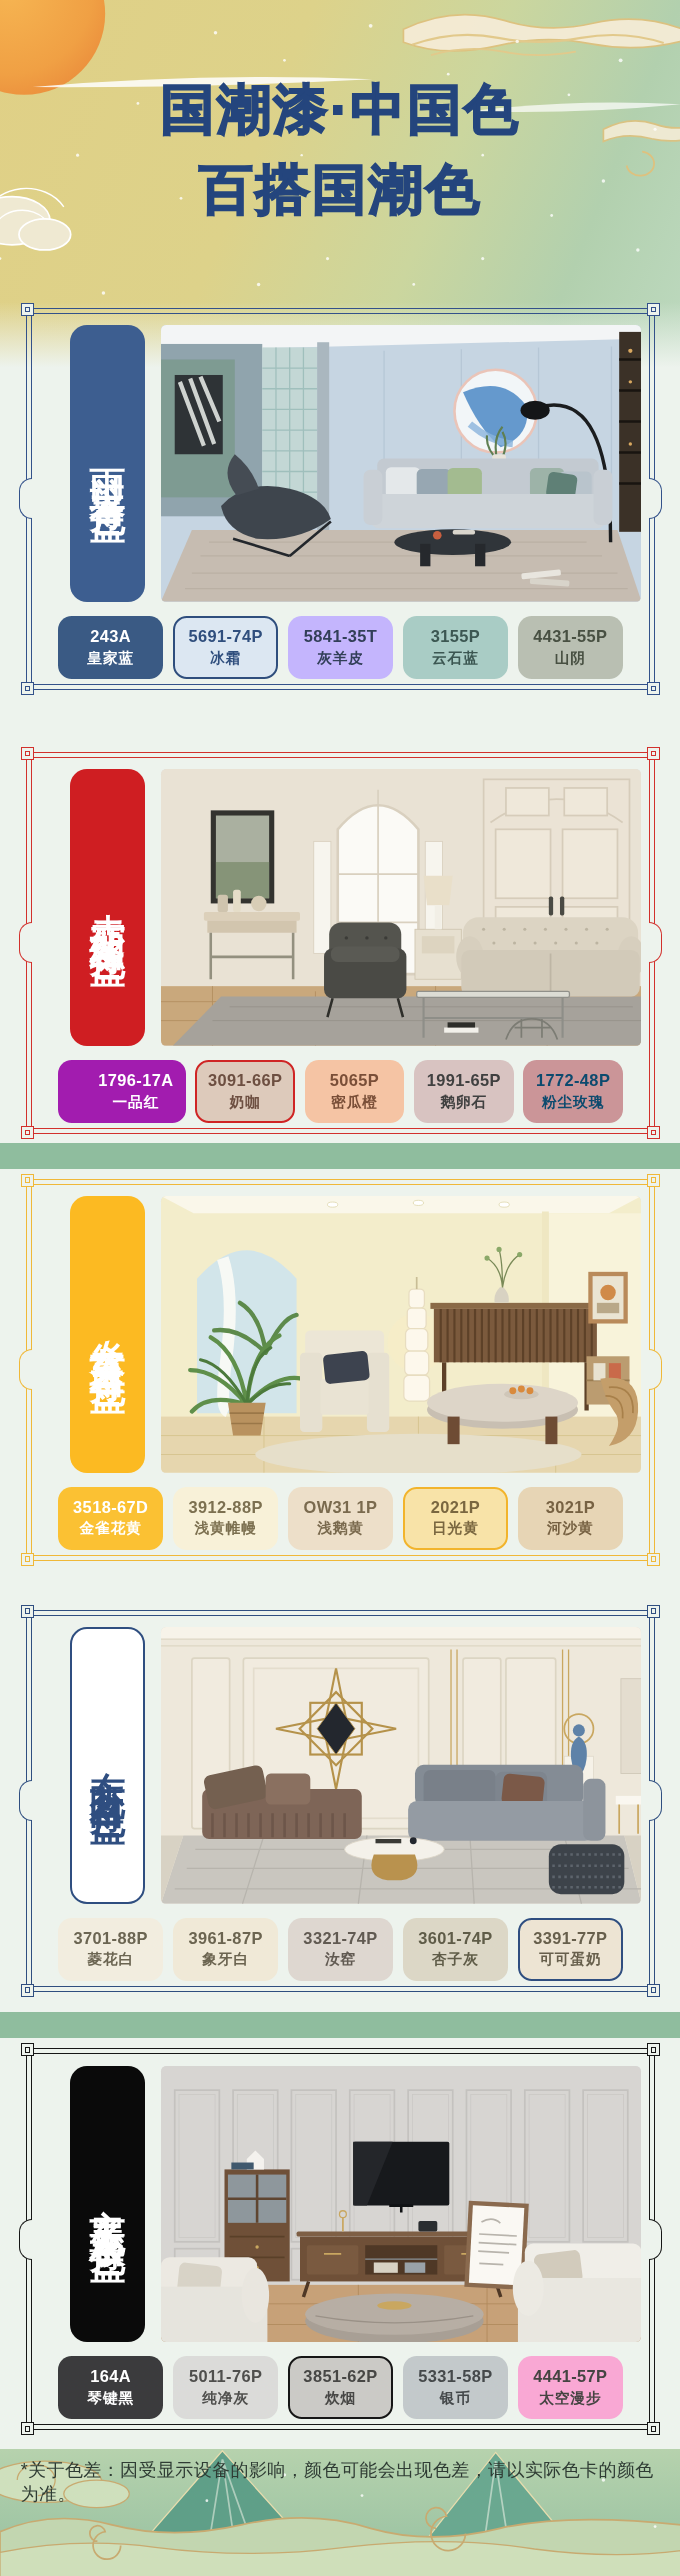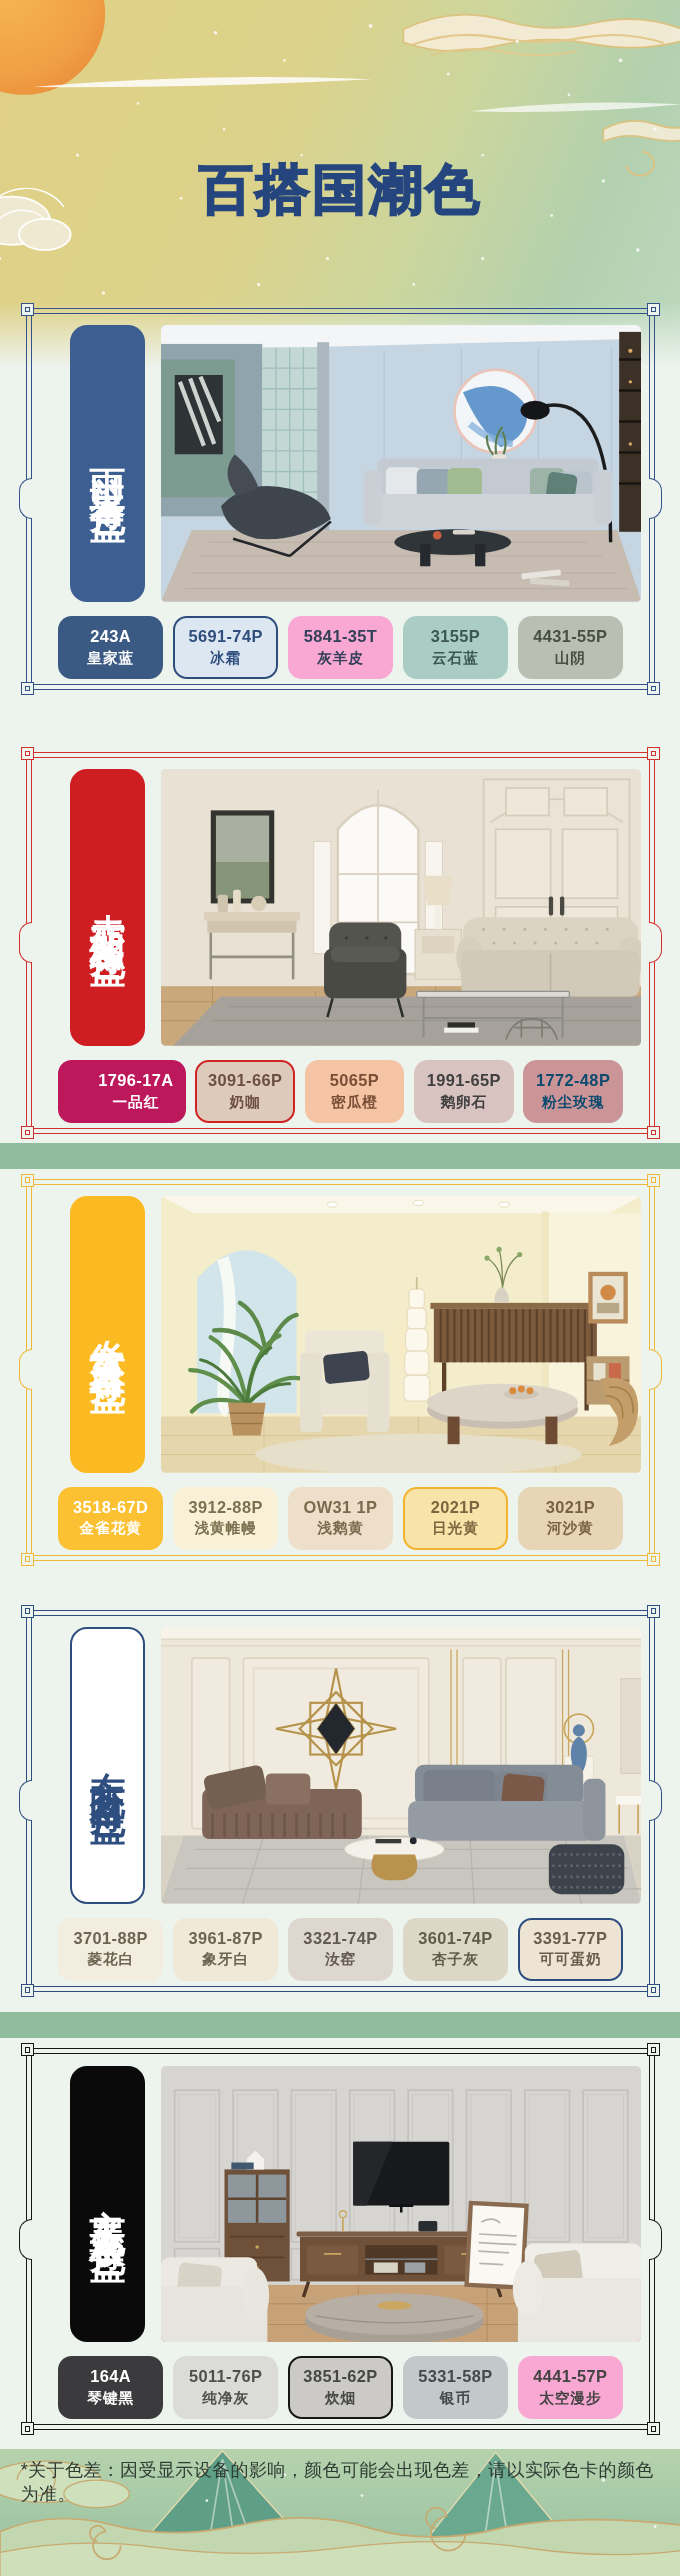--- a/index.html
+++ b/index.html
@@ -100,20 +100,21 @@
         <circle cx="90" cy="180" r="1.8"></circle>
         <circle cx="160" cy="120" r="1.6"></circle>
       <circle cx="210" cy="230" r="1.6"></circle>
         <circle cx="380" cy="300" r="1.8"></circle>
         <circle cx="460" cy="210" r="1.5"></circle>
       <circle cx="560" cy="180" r="1.5"></circle>
         <circle cx="350" cy="180" r="1.4"></circle>
         <circle cx="260" cy="150" r="1.4"></circle>
     </g>
   </svg>
+  <div class="title t1" style="color: rgb(36, 69, 125);">国潮漆·中国色</div>
   <div class="title t2" style="color: rgb(36, 69, 125);">百搭国潮色</div>
 </header>
 
 <main class="sections">
 
 <section class="frame" style="margin-bottom: 62px; --c: #33518a;">
   <i class="corner tl"></i>
   <i class="corner tr"></i>
   <i class="corner bl"></i>
   <i class="corner br"></i>
@@ -174,21 +175,21 @@
   </div>
   <div class="swatches">
     <div class="swatch" style="background: rgb(58, 90, 132); color: rgb(255, 255, 255); border-color: transparent;">
       <div class="code">243A</div>
       <div class="cname">皇家蓝</div>
     </div>
     <div class="swatch" style="background: rgb(220, 231, 242); color: rgb(47, 78, 125); border-color: rgb(47, 78, 125);">
       <div class="code">5691-74P</div>
       <div class="cname">冰霜</div>
     </div>
-    <div class="swatch" style="background: #f9a8d4; color: rgb(50, 63, 88); border-color: transparent;">
+    <div class="swatch" style="background: #c4b5fd; color: rgb(50, 63, 88); border-color: transparent;">
       <div class="code">5841-35T</div>
       <div class="cname">灰羊皮</div>
     </div>
     <div class="swatch" style="background: rgb(169, 204, 197); color: rgb(60, 87, 82); border-color: transparent;">
       <div class="code">3155P</div>
       <div class="cname">云石蓝</div>
     </div>
     <div class="swatch" style="background: rgb(185, 191, 178); color: rgb(72, 80, 66); border-color: transparent;">
       <div class="code">4431-55P</div>
       <div class="cname">山阴</div>
@@ -272,21 +273,21 @@
         <path d="M454,214 v46" stroke="#beb6a5" stroke-width="2"></path>
         <rect x="298" y="258" width="178" height="7" rx="2" fill="#dcdcd4" stroke="#90908a" stroke-width="1.5"></rect>
         <path d="M306,265 V312 M468,265 V312 M306,289 H468" stroke="#8e8e88" stroke-width="2.5" fill="none"></path>
         <rect x="330" y="300" width="40" height="6" fill="#f2f0ea"></rect>
         <rect x="334" y="294" width="32" height="6" fill="#2e2e2a"></rect>
         <path d="M402,314 q8,-24 30,-24 q22,0 30,24 M412,300 h42 M420,290 v22 M444,290 v22" fill="none" stroke="#7c7c74" stroke-width="2"></path>
       </svg>
     </div>
   </div>
   <div class="swatches">
-    <div class="swatch" style="background: #be185d; color: rgb(255, 255, 255); border-color: transparent; padding-left: 28px;">
+    <div class="swatch" style="background: #a21caf; color: rgb(255, 255, 255); border-color: transparent; padding-left: 28px;">
       <div class="code">1796-17A</div>
       <div class="cname">一品红</div>
     </div>
     <div class="swatch" style="background: rgb(221, 202, 187); color: rgb(109, 79, 65); border-color: rgb(207, 36, 36);">
       <div class="code">3091-66P</div>
       <div class="cname">奶咖</div>
     </div>
     <div class="swatch" style="background: rgb(245, 196, 164); color: rgb(122, 79, 56); border-color: transparent;">
       <div class="code">5065P</div>
       <div class="cname">密瓜橙</div>

